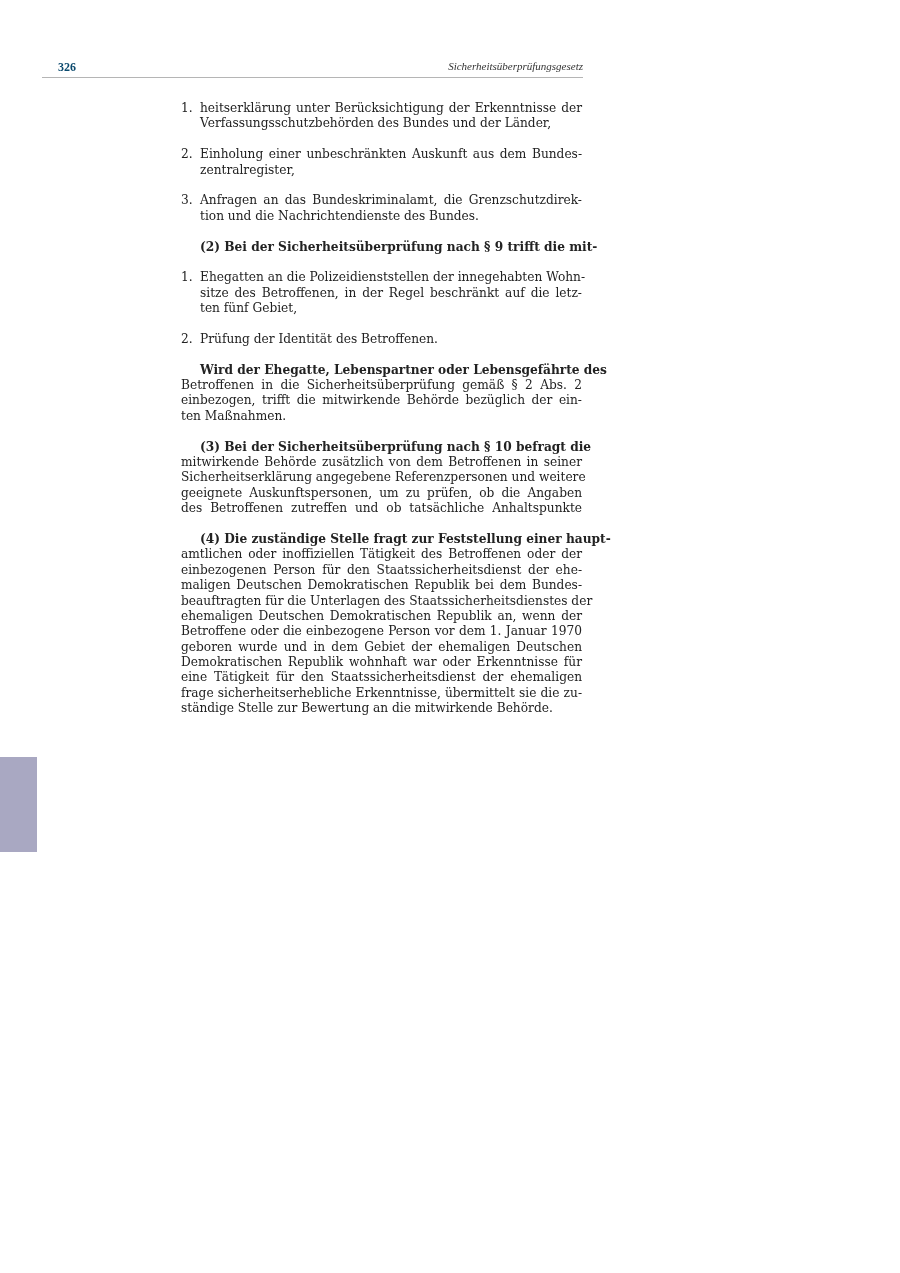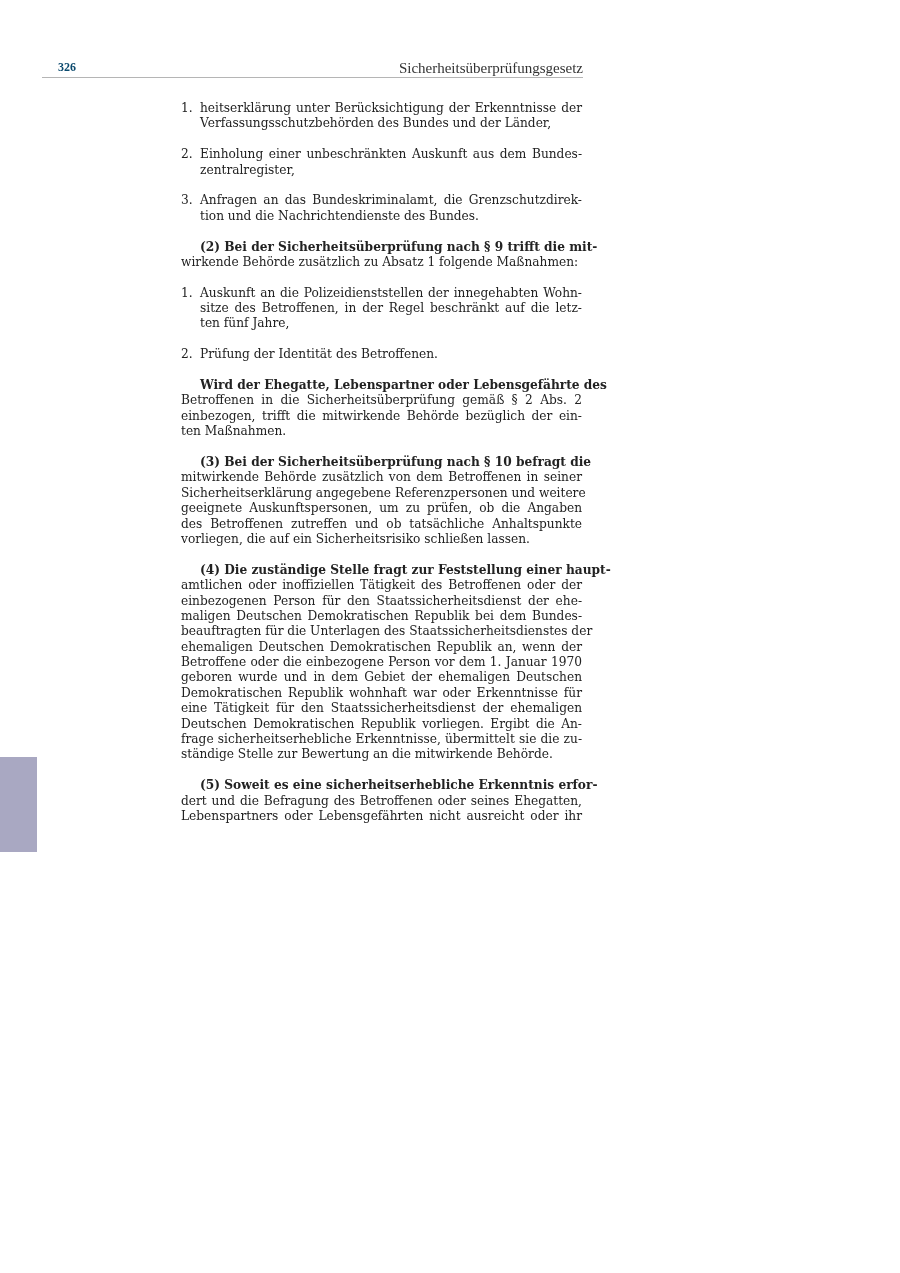--- a/index.html
+++ b/index.html
@@ -11,21 +11,21 @@
     .header {
       position: absolute; left: 42px; top: 60px; width: 541px; height: 17px;
       border-bottom: 1px solid #b5b5b5;
     }
     .page-number {
       position: absolute; left: 16px; top: 0px;
       font-family: "Liberation Serif", serif; font-weight: bold; font-size: 12px; color: #0c4a6e;
     }
     .running-title {
       position: absolute; right: 0px; top: 0px;
-      font-family: "Liberation Serif", serif; font-size: 15px; color: #333;
+      font-family: "Liberation Serif", serif; font-style: italic; font-size: 11px; color: #333;
     }
     .side-tab {
       position: absolute; left: 0; top: 757px; width: 37px; height: 95px;
       background: #a9a8c2;
     }
     .content {
       position: absolute; left: 181px; top: 101px; width: 401px;
       font-size: 12.2px; line-height: 15.4px;
     }
     .block { margin-bottom: 15.4px; }
@@ -58,65 +58,57 @@
     <span class="line last">zentralregister,</span>
   </div>
   <div class="block item">
     <span class="num">3.</span>
     <span class="line">Anfragen an das Bundeskriminalamt, die Grenzschutzdirek-</span>
     <span class="line last">tion und die Nachrichtendienste des Bundes.</span>
   </div>
 
   <div class="block">
     <span class="line indent">(2)    Bei der Sicherheitsüberprüfung nach § 9 trifft die mit-</span>
-    <span class="line last">wirkende Behörde zusätzlich zu Absatz 1 folgende Maßnahmen:</span>
   </div>
 
   <div class="block item">
     <span class="num">1.</span>
-    <span class="line">Auskunft an die Polizeidienststellen der innegehabten Wohn-</span>
+    <span class="line">Ehegatten an die Polizeidienststellen der innegehabten Wohn-</span>
     <span class="line">sitze des Betroffenen, in der Regel beschränkt auf die letz-</span>
-    <span class="line last">ten fünf Jahre,</span>
+    <span class="line last">ten fünf Gebiet,</span>
   </div>
   <div class="block item">
     <span class="num">2.</span>
     <span class="line last">Prüfung der Identität des Betroffenen.</span>
   </div>
 
   <div class="block">
     <span class="line indent">Wird der Ehegatte, Lebenspartner oder Lebensgefährte des</span>
     <span class="line">Betroffenen in die Sicherheitsüberprüfung gemäß § 2 Abs. 2</span>
     <span class="line">einbezogen, trifft die mitwirkende Behörde bezüglich der ein-</span>
     <span class="line last">ten Maßnahmen.</span>
   </div>
 
   <div class="block">
     <span class="line indent">(3)    Bei der Sicherheitsüberprüfung nach § 10 befragt die</span>
     <span class="line">mitwirkende Behörde zusätzlich von dem Betroffenen in seiner</span>
     <span class="line">Sicherheitserklärung angegebene Referenzpersonen und weitere</span>
     <span class="line">geeignete Auskunftspersonen, um zu prüfen, ob die Angaben</span>
     <span class="line">des Betroffenen zutreffen und ob tatsächliche Anhaltspunkte</span>
-    <span class="line last">vorliegen, die auf ein Sicherheitsrisiko schließen lassen.</span>
   </div>
 
   <div class="block">
     <span class="line indent">(4)    Die zuständige Stelle fragt zur Feststellung einer haupt-</span>
     <span class="line">amtlichen oder inoffiziellen Tätigkeit des Betroffenen oder der</span>
     <span class="line">einbezogenen Person für den Staatssicherheitsdienst der ehe-</span>
     <span class="line">maligen Deutschen Demokratischen Republik bei dem Bundes-</span>
     <span class="line">beauftragten für die Unterlagen des Staatssicherheitsdienstes der</span>
     <span class="line">ehemaligen Deutschen Demokratischen Republik an, wenn der</span>
     <span class="line">Betroffene oder die einbezogene Person vor dem 1. Januar 1970</span>
     <span class="line">geboren wurde und in dem Gebiet der ehemaligen Deutschen</span>
     <span class="line">Demokratischen Republik wohnhaft war oder Erkenntnisse für</span>
     <span class="line">eine Tätigkeit für den Staatssicherheitsdienst der ehemaligen</span>
-    <span class="line">Deutschen Demokratischen Republik vorliegen. Ergibt die An-</span>
     <span class="line">frage sicherheitserhebliche Erkenntnisse, übermittelt sie die zu-</span>
     <span class="line last">ständige Stelle zur Bewertung an die mitwirkende Behörde.</span>
   </div>
 
-  <div class="block">
-    <span class="line indent">(5)    Soweit es eine sicherheitserhebliche Erkenntnis erfor-</span>
-    <span class="line">dert und die Befragung des Betroffenen oder seines Ehegatten,</span>
-    <span class="line">Lebenspartners oder Lebensgefährten nicht ausreicht oder ihr</span>
-  </div>
 
 </div>
 
 </body></html>

